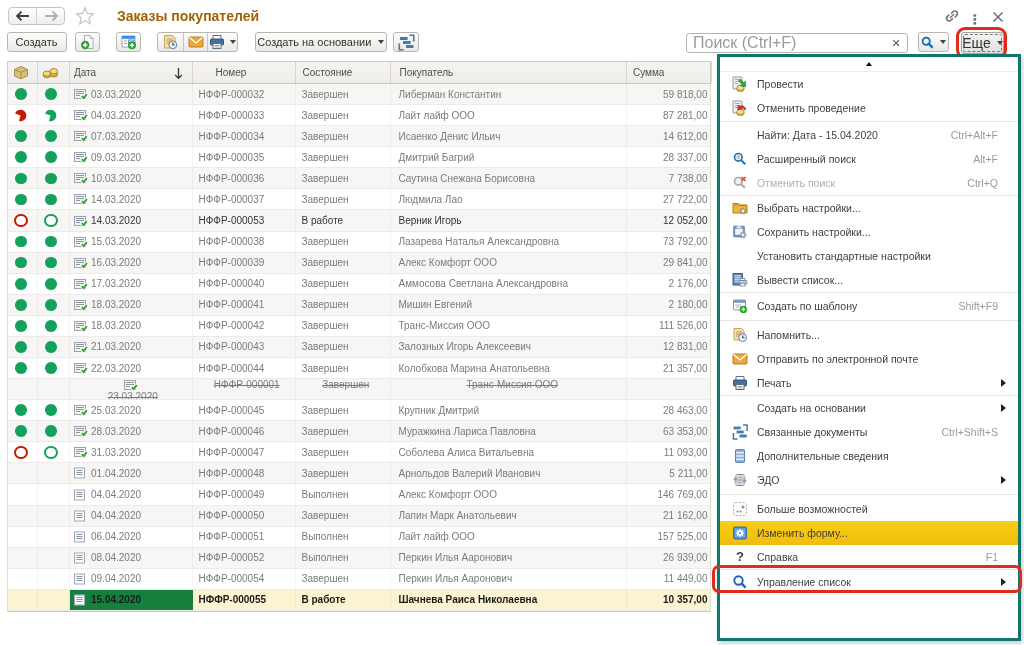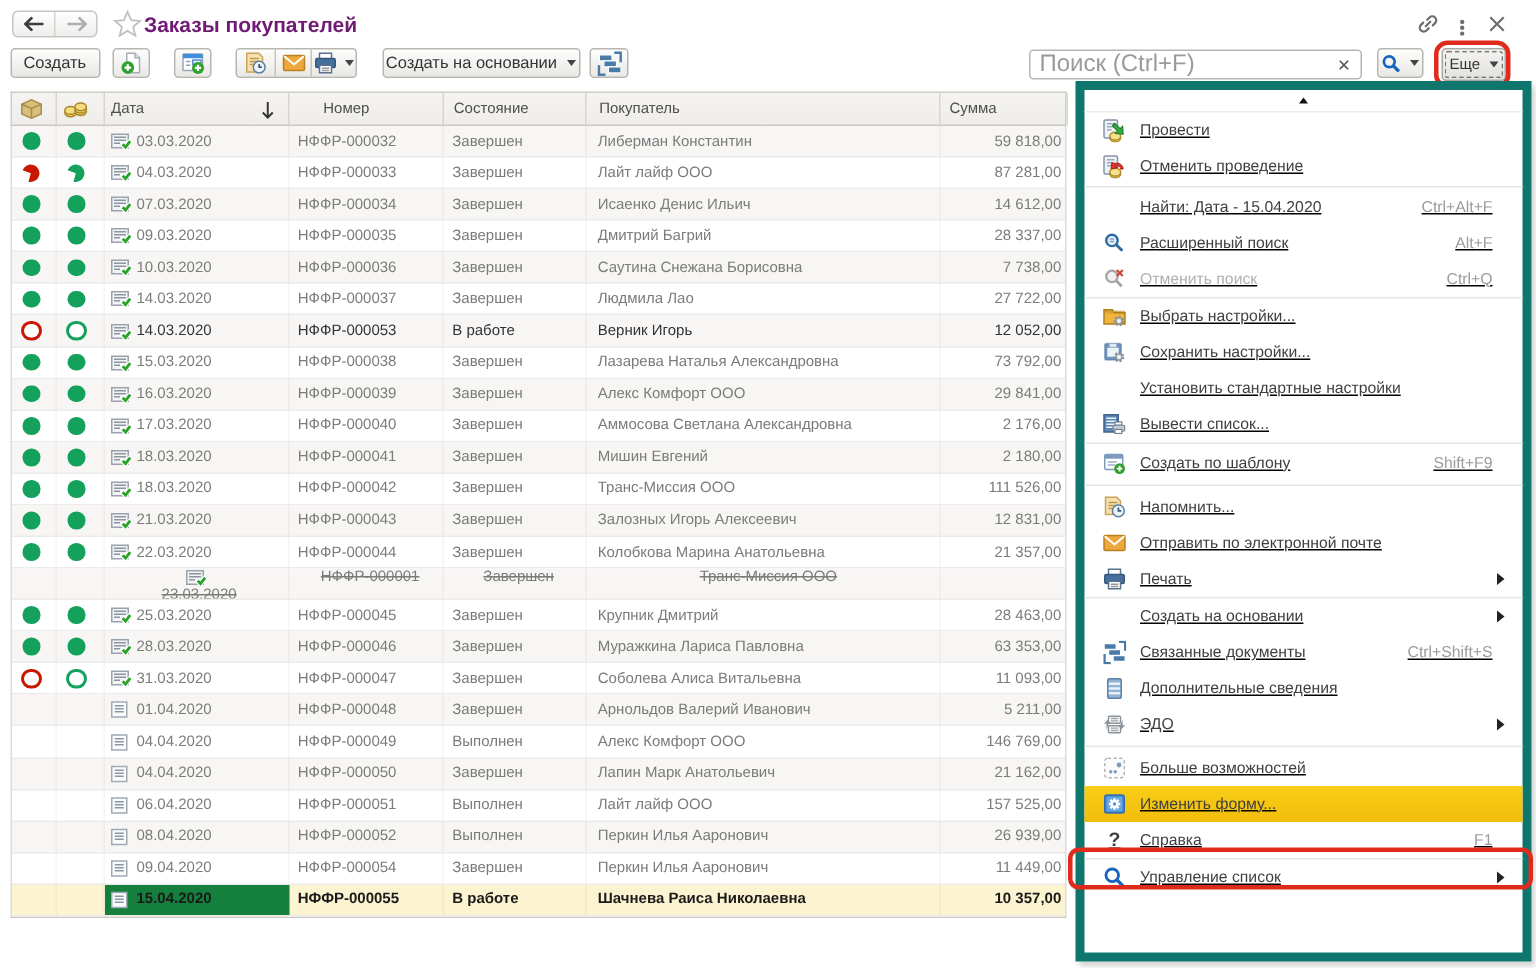--- a/index.html
+++ b/index.html
@@ -5,41 +5,41 @@
 html,body{margin:0;padding:0;}
 body{width:1024px;height:645px;position:relative;overflow:hidden;background:#fff;
   font-family:"Liberation Sans",sans-serif;-webkit-font-smoothing:antialiased;}
 .abs{position:absolute;}
 
 #navgrp{left:8px;top:7px;width:55px;height:16px;border:1px solid #c7c5c1;border-radius:4px;
   background:linear-gradient(#fefefe,#efeeec);display:flex;}
 #navgrp .half{flex:1;display:flex;align-items:center;justify-content:center;}
 #navgrp .half:first-child{border-right:1px solid #d4d2ce;}
 #star{left:75px;top:6px;width:20px;height:20px;color:#c2c2c2;font-size:21px;line-height:20px;}
-#title{left:96px;top:8px;font-size:14px;font-weight:bold;color:#701a75;}
+#title{left:117px;top:8px;font-size:14px;font-weight:bold;color:#a16207;}
 .winicon{top:8px;color:#777;}
 
 .btn{position:absolute;top:32px;height:20px;white-space:nowrap;border:1px solid #b8b6b0;border-radius:3px;
   background:linear-gradient(#fdfdfc,#e9e8e5);box-sizing:border-box;
   display:flex;align-items:center;justify-content:center;font-size:11px;color:#333;}
 .bgrp{position:absolute;top:32px;height:20px;border:1px solid #b8b6b0;border-radius:3px;
   background:linear-gradient(#fdfdfc,#e9e8e5);box-sizing:border-box;display:flex;align-items:center;}
 .bgrp .seg{height:100%;display:flex;align-items:center;justify-content:center;box-sizing:border-box;}
 .bgrp .seg + .seg{border-left:1px solid #c6c4bf;}
 .caret{width:0;height:0;border-left:3.5px solid transparent;border-right:3.5px solid transparent;
   border-top:4px solid #444;display:inline-block;}
 #search{left:686px;top:33px;width:222px;height:20px;border:1px solid #b8b6b0;border-radius:3px;
   box-sizing:border-box;background:#fff;display:flex;align-items:center;}
 #search .ph{flex:1;color:#9b9b9b;font-size:16px;padding-left:6px;}
 #search .clr{width:22px;height:100%;display:flex;align-items:center;justify-content:center;
   color:#555;font-size:11px;}
 #lupebtn{left:918px;width:31px;}
 #eshe{left:961px;top:32px;width:43px;height:22px;background:linear-gradient(#f4f3f2,#e2e1de);
   border:1px solid #a9a7a2;border-radius:3px;box-sizing:border-box;display:flex;align-items:center;
-  justify-content:center;font-size:10px;color:#333;}
+  justify-content:center;font-size:14px;color:#333;}
 #eshe .inner{position:absolute;inset:1px;border:1px dashed #777;border-radius:2px;}
 #redbox1{left:956px;top:27px;width:51px;height:32px;border:3.4px solid #e02a1c;border-radius:9px;
   box-sizing:border-box;}
 
 #tbl{left:7px;top:61px;width:703.5px;}
 .trow{display:flex;height:21.08px;align-items:center;font-size:10px;color:#7b7b79;
   box-sizing:border-box;border-bottom:1px solid #edebe9;}
 .trow.odd{background:#f7f6f5;}
 .trow.dark{color:#333;}
 .trow.sel{background:#fcf3d1;color:#1a1a1a;font-weight:bold;}
@@ -60,22 +60,22 @@
 #thead .c{border-right:1px solid #d8d5d0;height:100%;}
 #tbody{border-left:1px solid #dddbd6;border-right:1px solid #dddbd6;border-bottom:1px solid #c9c7c2;}
 .dot{width:11.6px;height:11.6px;border-radius:50%;}
 .gdot{background:#13a15b;}
 .gring{width:9.6px;height:9.6px;border-radius:50%;border:2px solid #13a15b;background:#fff;}
 .rring{width:9.6px;height:9.6px;border-radius:50%;border:2px solid #c81801;background:#fff;}
 
 
 .dicon{margin-right:3px;flex:none;}
 
-#menu{left:717px;top:54px;width:304px;height:587px;background:#fff;border:6px solid #0f766e;
-  box-sizing:border-box;box-shadow:2px 3px 4px rgba(0,0,0,0.18);text-decoration:underline;}
+#menu{left:717px;top:54px;width:304px;height:587px;background:#fff;border:3px solid #0f766e;
+  box-sizing:border-box;box-shadow:2px 3px 4px rgba(0,0,0,0.18);}
 #mscroll{height:13.5px;display:flex;align-items:center;justify-content:center;border-bottom:1px solid #eeede9;}
 #mscroll .up{width:0;height:0;border-left:3px solid transparent;border-right:3px solid transparent;border-bottom:4px solid #111;}
 .mi{height:24px;display:flex;align-items:center;font-size:10.5px;color:#3f3f3f;padding:0 10px 0 12px;box-sizing:border-box;}
 .mi .ic{width:16px;height:16px;margin-right:9px;flex:none;display:flex;align-items:center;justify-content:center;}
 .mi .lbl{flex:1;}
 .mi .sc{color:#9b9b9b;margin-right:10px;}
 .mi .sub{width:0;height:0;border-top:4px solid transparent;border-bottom:4px solid transparent;border-left:5px solid #222;margin-right:2px;}
 .mi.dis{color:#b0b0ae;}
 .msep{height:1px;background:#e7e5e1;}
 .msep.s1{margin:1px 0;}

